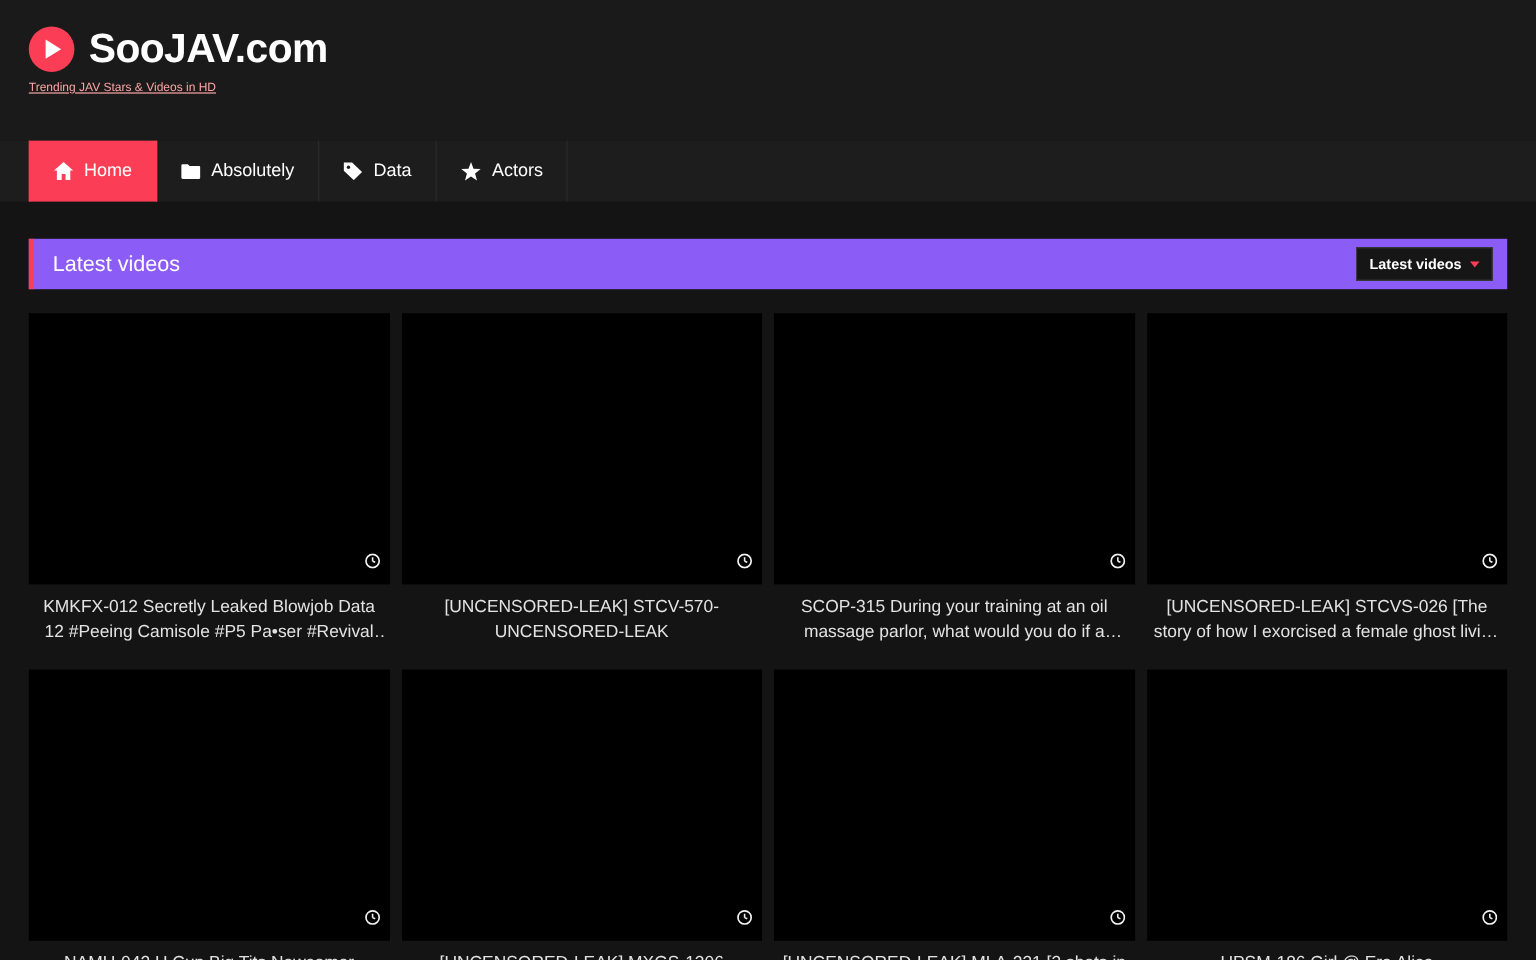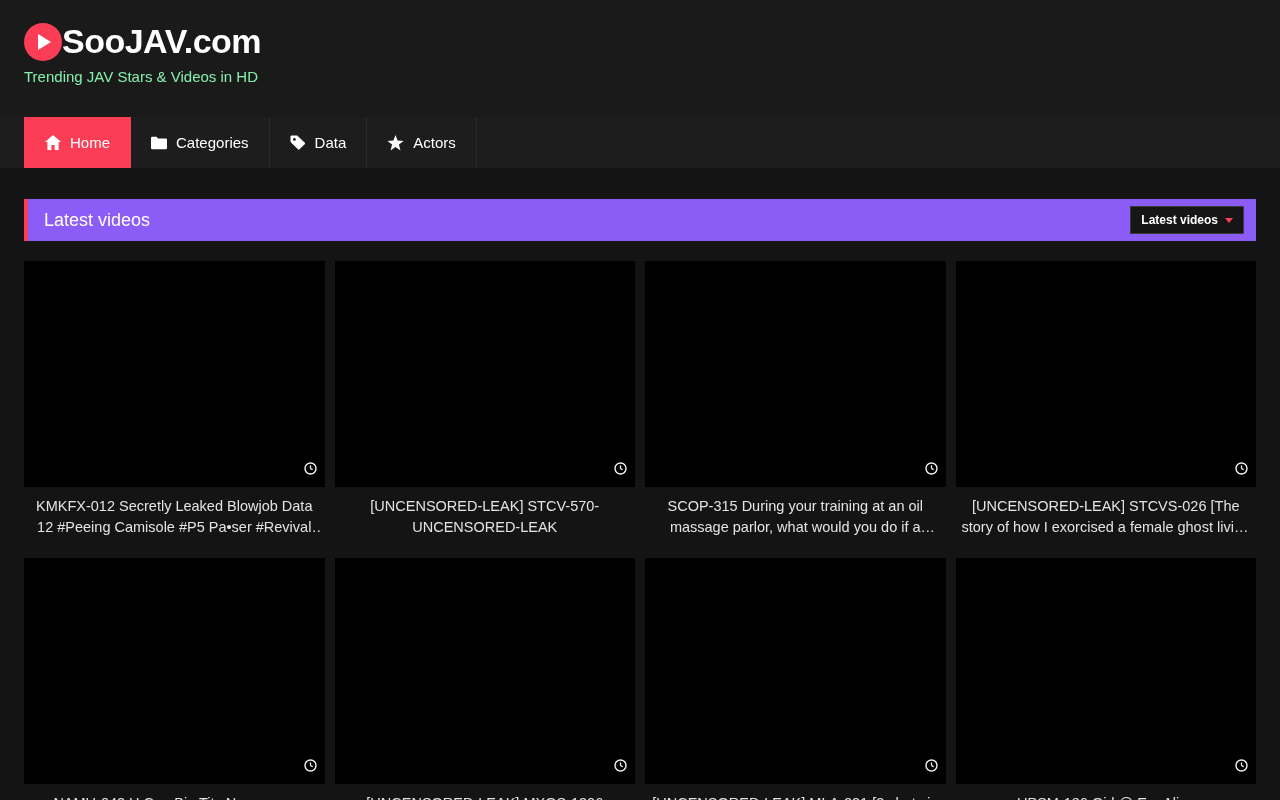--- a/index.html
+++ b/index.html
@@ -10,35 +10,35 @@
     color:#e3e3e3;
   }
 
   
   .header {
     position:relative;
     height:117px;
     background:#1a1a1a;
   }
   .brand { position:absolute; left:24px; top:22px; }
-  .brand-row { display:flex; align-items:center; cursor:pointer; }
+  .brand-row { display:flex; align-items:flex-start; gap:12px; cursor:pointer; }
   .play-badge {
     width:38px; height:38px; border-radius:50%;
     background:var(--accent);
     display:flex; align-items:center; justify-content:center;
     flex:0 0 auto;
   }
   .play-badge .tri {
     width:0; height:0; margin-left:3px;
     border-top:8px solid transparent;
     border-bottom:8px solid transparent;
     border-left:13px solid #fff;
   }
   .logo-text { font-size:34px; font-weight:bold; color:#fff; letter-spacing:-0.5px; }
-  .tagline { margin-top:7px; font-size:15px; color:#86efac; }
+  .tagline { margin-top:7px; font-size:10px; color:#fca5a5;text-decoration:underline; }
 
   .search {
     position:absolute; left:640px; top:39px;
     width:476px; height:39px; display:flex;
   }
   .search input {
     flex:1; height:100%;
     background:#2d2d2d; border:1px solid #353535; border-right:none;
     color:#cfcfcf; font-size:16px; padding:0 14px;
     font-family:"Liberation Sans", sans-serif;
@@ -138,21 +138,21 @@
       </svg>
     </span>
     <span>Home</span>
   </div>
   <div class="nav-item">
     <span>
       <svg width="16" height="14" viewBox="0 0 16 14">
         <path d="M0 2 Q0 0.8 1.2 0.8 H5.5 L7 2.4 H14.8 Q16 2.4 16 3.6 V12 Q16 13.2 14.8 13.2 H1.2 Q0 13.2 0 12 Z" fill="#fff"></path>
       </svg>
     </span>
-    <span>Categories</span>
+    <span>Absolutely</span>
   </div>
   <div class="nav-item">
     <span>
       <svg width="16" height="15" viewBox="0 0 16 15">
         <path d="M1 1 H7.2 L15 8.4 L8.8 14.4 L1 7 Z" fill="#fff" stroke="#fff" stroke-width="1"></path>
         <circle cx="4.4" cy="4.4" r="1.4" fill="#1d1d1d"></circle>
       </svg>
     </span>
     <span>Data</span>
   </div>

